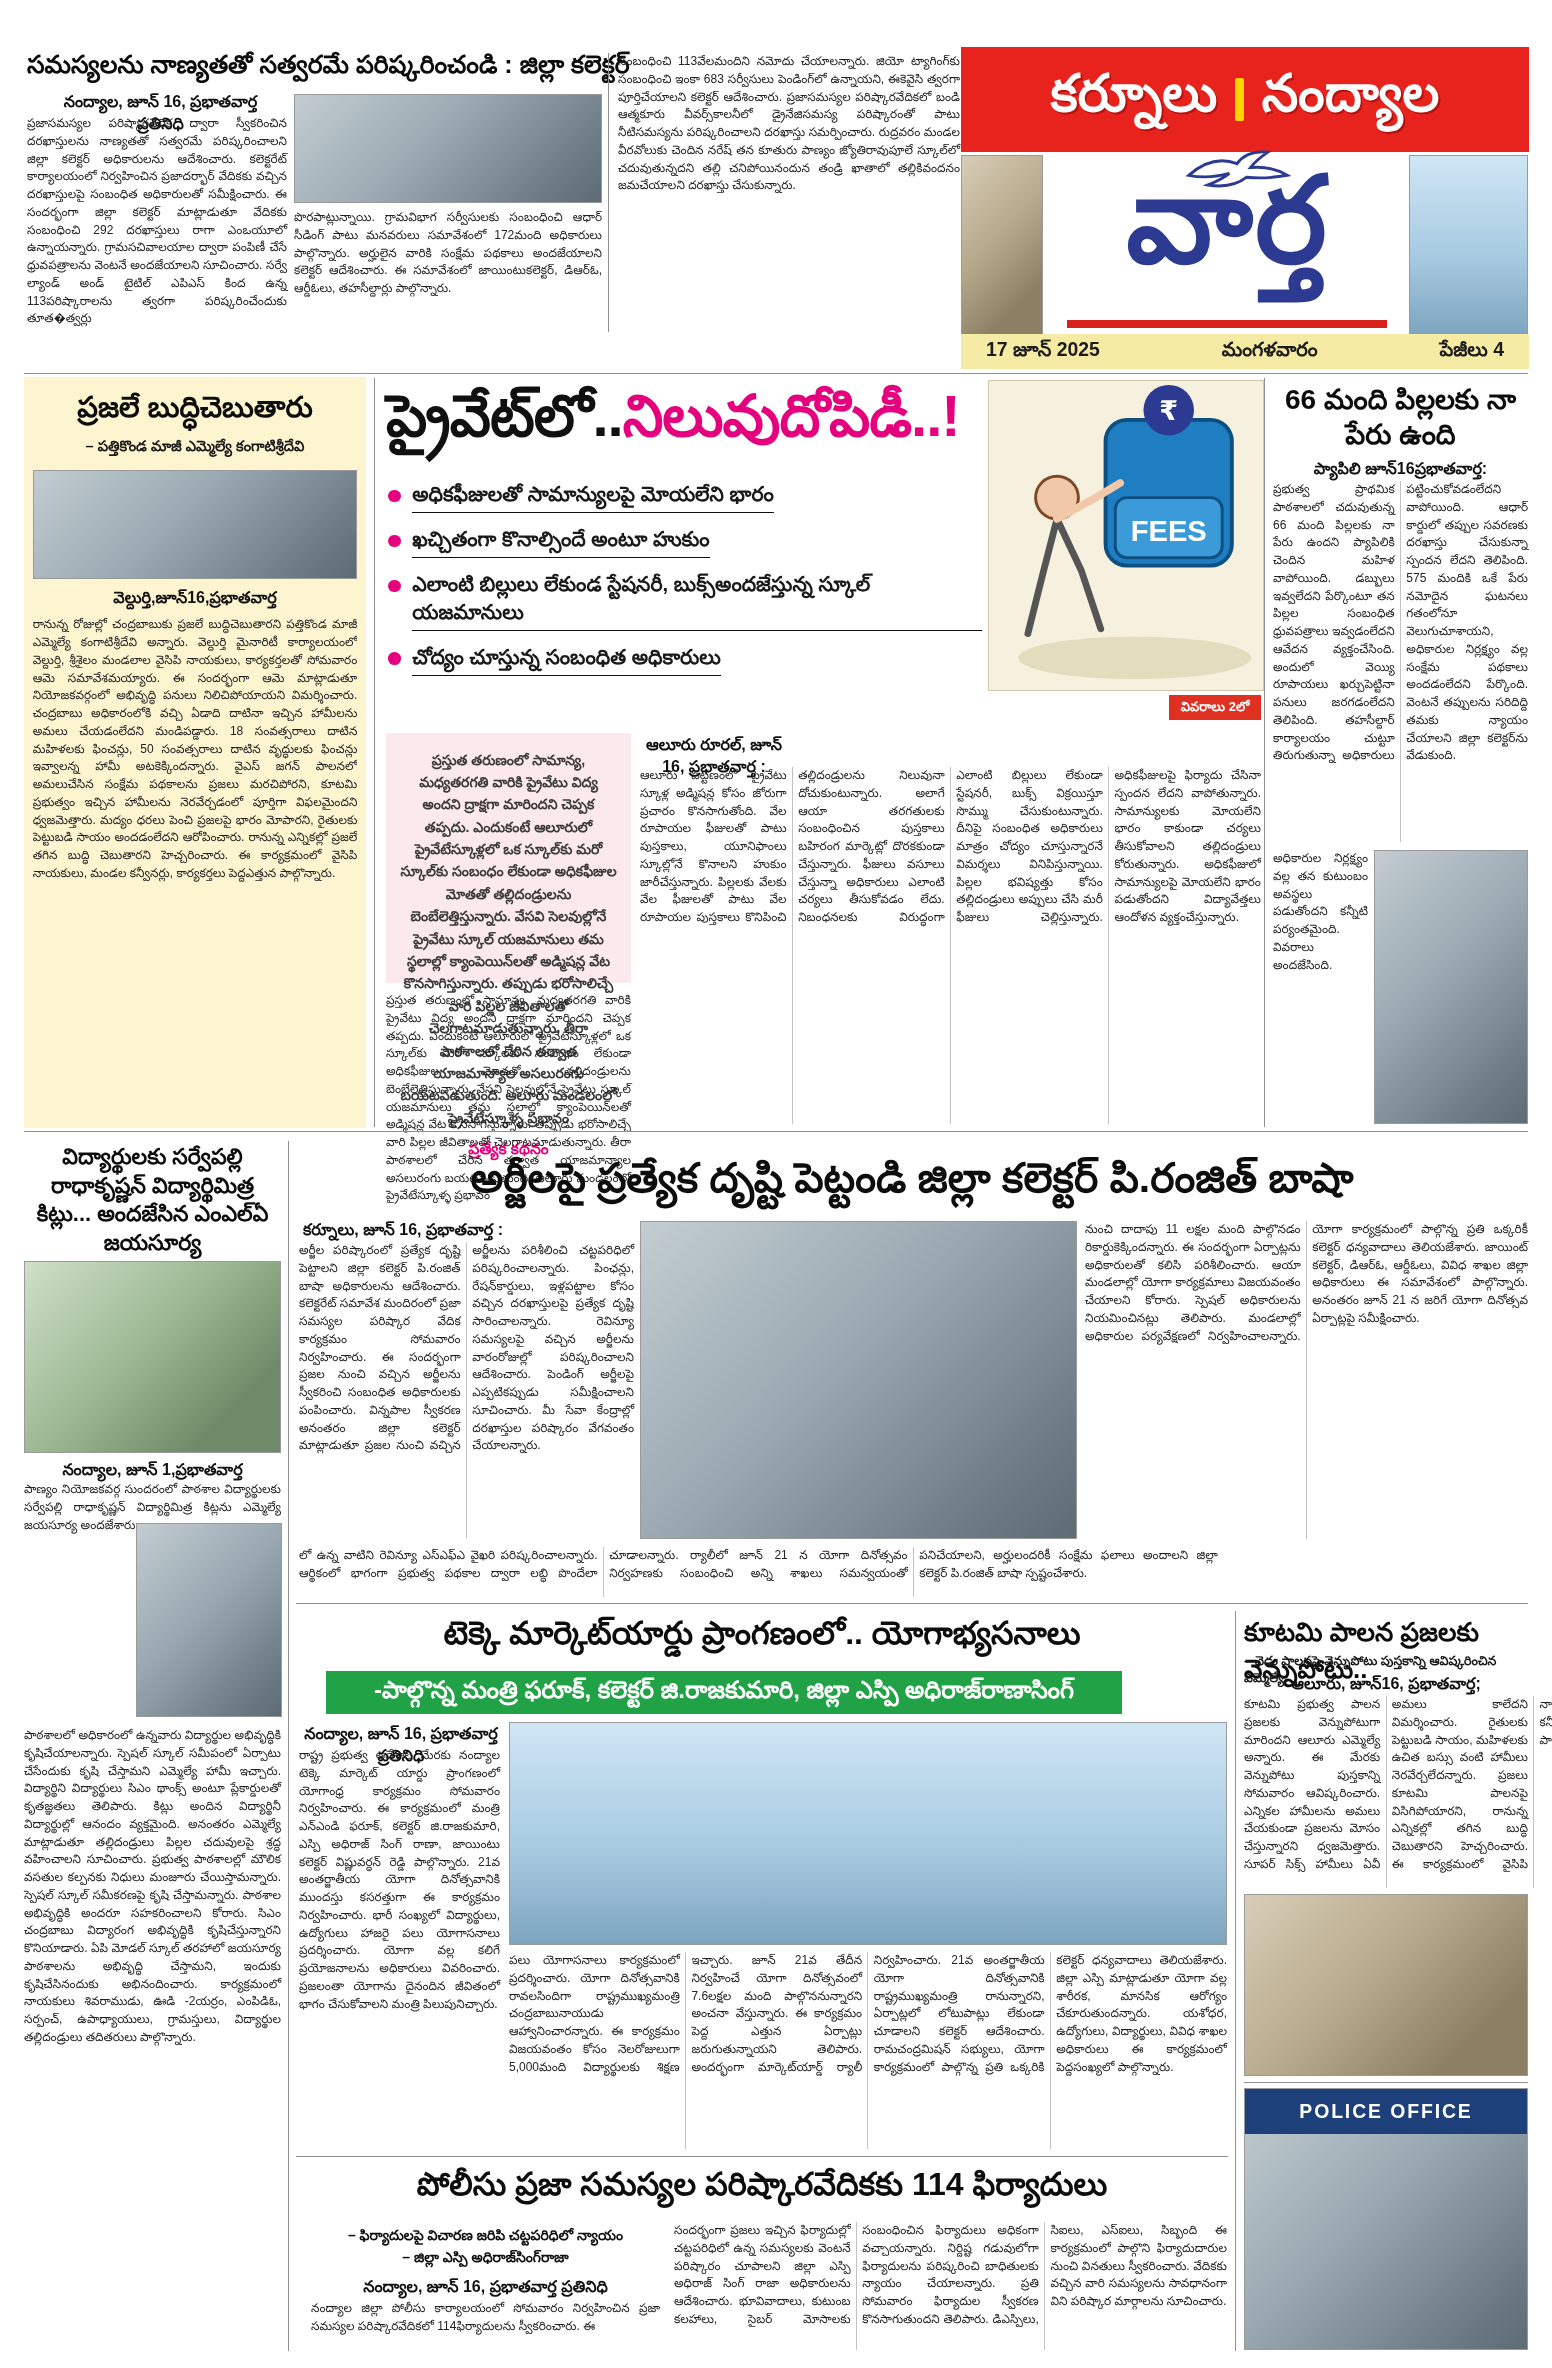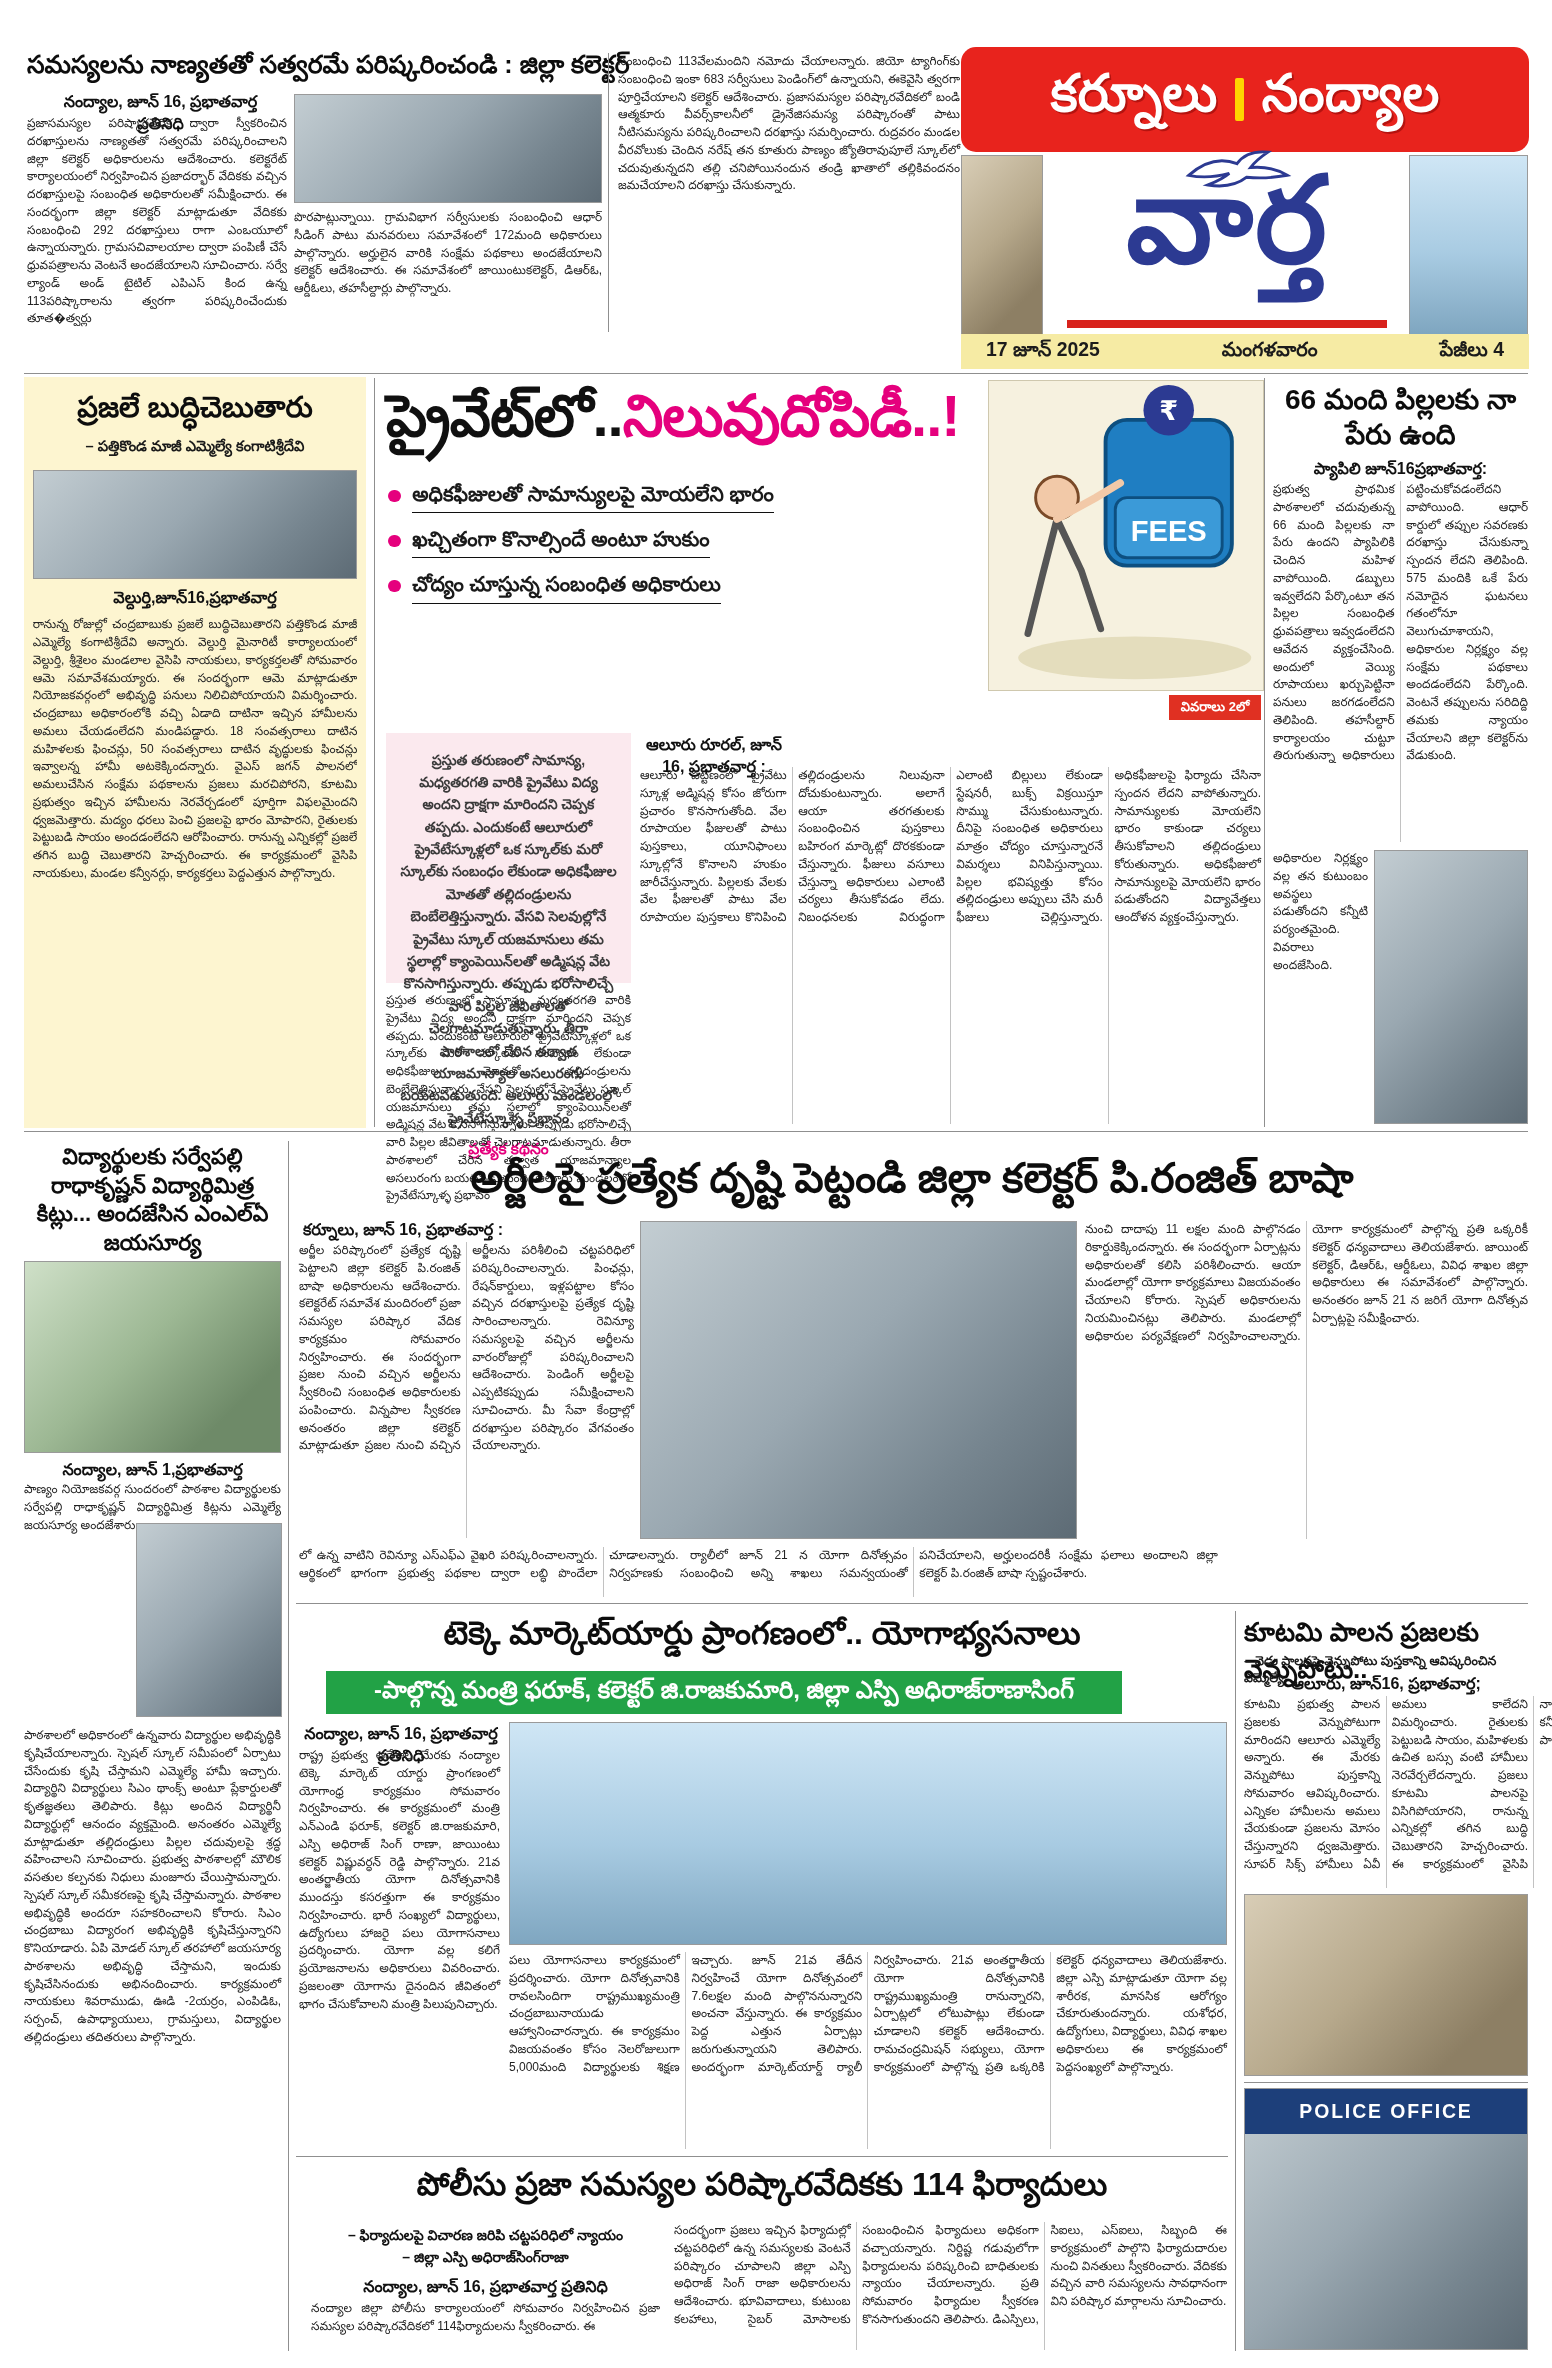--- a/index.html
+++ b/index.html
@@ -49,21 +49,21 @@
 <div class="page">
 
   <div class="abs headline" style="left:27px;top:50px;width:621px;font-size:25px;">సమస్యలను నాణ్యతతో సత్వరమే పరిష్కరించండి : జిల్లా కలెక్టర్</div>
   <div class="abs dateline" style="left:39px;top:93px;width:243px;">నంద్యాల, జూన్ 16, ప్రభాతవార్త ప్రతినిధి</div>
   <div class="abs body-text" style="left:27px;top:115px;width:260px;height:218px;">ప్రజాసమస్యల పరిష్కారవేదిక ద్వారా స్వీకరించిన దరఖాస్తులను నాణ్యతతో సత్వరమే పరిష్కరించాలని జిల్లా కలెక్టర్ అధికారులను ఆదేశించారు. కలెక్టరేట్ కార్యాలయంలో నిర్వహించిన ప్రజాదర్భార్ వేదికకు వచ్చిన దరఖాస్తులపై సంబంధిత అధికారులతో సమీక్షించారు. ఈ సందర్భంగా జిల్లా కలెక్టర్ మాట్లాడుతూ వేదికకు సంబంధించి 292 దరఖాస్తులు రాగా ఎంఒయూలో ఉన్నాయన్నారు. గ్రామసచివాలయాల ద్వారా పంపిణీ చేసే ధ్రువపత్రాలను వెంటనే అందజేయాలని సూచించారు. సర్వే ల్యాండ్ అండ్ టైటిల్ ఎపిఎస్ కింద ఉన్న 113పరిష్కారాలను త్వరగా పరిష్కరించేందుకు తూత�త్వర్లు</div>
   <div class="abs photo" style="left:294px;top:94px;width:308px;height:109px;"></div>
   <div class="abs body-text" style="left:294px;top:209px;width:308px;height:124px;">పొరపాట్లున్నాయి. గ్రామవిభాగ సర్వీసులకు సంబంధించి ఆధార్ సీడింగ్ పాటు మనవరులు సమావేశంలో 172మంది అధికారులు పాల్గొన్నారు. అర్హులైన వారికి సంక్షేమ పథకాలు అందజేయాలని కలెక్టర్ ఆదేశించారు. ఈ సమావేశంలో జాయింటుకలెక్టర్, డిఆర్ఓ, ఆర్డీఓలు, తహసీల్దార్లు పాల్గొన్నారు.</div>
   <div class="vrule" style="left:608px;top:53px;height:279px;"></div>
   <div class="abs body-text" style="left:618px;top:53px;width:342px;height:281px;">సంబంధించి 113వేలమందిని నమోదు చేయాలన్నారు. జియో ట్యాగింగ్‌కు సంబంధించి ఇంకా 683 సర్వీసులు పెండింగ్‌లో ఉన్నాయని, ఈకెవైసి త్వరగా పూర్తిచేయాలని కలెక్టర్ ఆదేశించారు. ప్రజాసమస్యల పరిష్కారవేదికలో బండి ఆత్మకూరు వీవర్స్‌కాలనీలో డ్రైనేజిసమస్య పరిష్కారంతో పాటు నీటిసమస్యను పరిష్కరించాలని దరఖాస్తు సమర్పించారు. రుద్రవరం మండల వీరవోలుకు చెందిన నరేష్ తన కూతురు పాణ్యం జ్యోతిరావుపూలే స్కూల్‌లో చదువుతున్నదని తల్లి చనిపోయినందున తండ్రి ఖాతాలో తల్లికివందనం జమచేయాలని దరఖాస్తు చేసుకున్నారు.</div>
 
-  <div class="abs banner" style="left:961px;top:47px;width:568px;height:105px;background:#e8231d;font-size:52px;border-radius:15px;">
+  <div class="abs banner" style="left:961px;top:47px;width:568px;height:105px;background:#e8231d;font-size:52px;">
     <span>కర్నూలు</span>
     <span class="sep" style="background:#ffd400;"></span>
     <span>నంద్యాల</span>
   </div>
   <div class="abs photo photo-warm" style="left:961px;top:155px;width:82px;height:180px;"></div>
   <div class="abs photo photo-sky" style="left:1409px;top:155px;width:119px;height:180px;"></div>
   <div class="abs" style="left:1179px;top:146px;width:116px;height:47px;">
     <svg width="116" height="47" viewBox="0 0 120 48">
       <path d="M10 30 Q35 8 60 18 Q70 4 92 6 Q80 14 74 22 Q95 20 112 30 Q90 34 70 32 Q55 44 30 40 Q45 34 52 28 Q30 34 10 30 Z" fill="none" stroke="#2c3a92" stroke-width="3"></path>
     </svg>
@@ -91,20 +91,24 @@
     <span style="color:#101010;">ప్రైవేట్‌లో..</span><span style="color:#e5007d;">నిలువుదోపిడీ..!</span>
   </div>
   <div class="abs" style="left:388px;top:481px;width:594px;">
     <div class="bullet-row">
       <span class="bullet-dot" style="background:#e5007d;"></span>
       <span class="bullet-text">అధికఫీజులతో సామాన్యులపై మోయలేని భారం</span>
       </div>
     <div class="bullet-row">
       <span class="bullet-dot" style="background:#e5007d;"></span>
       <span class="bullet-text">ఖచ్చితంగా కొనాల్సిందే అంటూ హుకుం</span>
+      </div>
+    <div class="bullet-row">
+      <span class="bullet-dot" style="background:#e5007d;"></span>
+      <span class="bullet-text">ఎలాంటి బిల్లులు లేకుండ స్టేషనరీ, బుక్స్‌అందజేస్తున్న స్కూల్ యజమానులు</span>
       </div>
     <div class="bullet-row">
       <span class="bullet-dot" style="background:#e5007d;"></span>
       <span class="bullet-text">చోద్యం చూస్తున్న సంబంధిత అధికారులు</span>
       </div>
   </div>
 
   <div class="abs" style="left:988px;top:380px;width:274px;height:309px;background:#f6f1df;border:1px solid #cfc8ae;">
     <svg width="272" height="307" viewBox="0 0 280 316">
       <ellipse cx="150" cy="285" rx="120" ry="22" fill="#e4ddbd"></ellipse>

